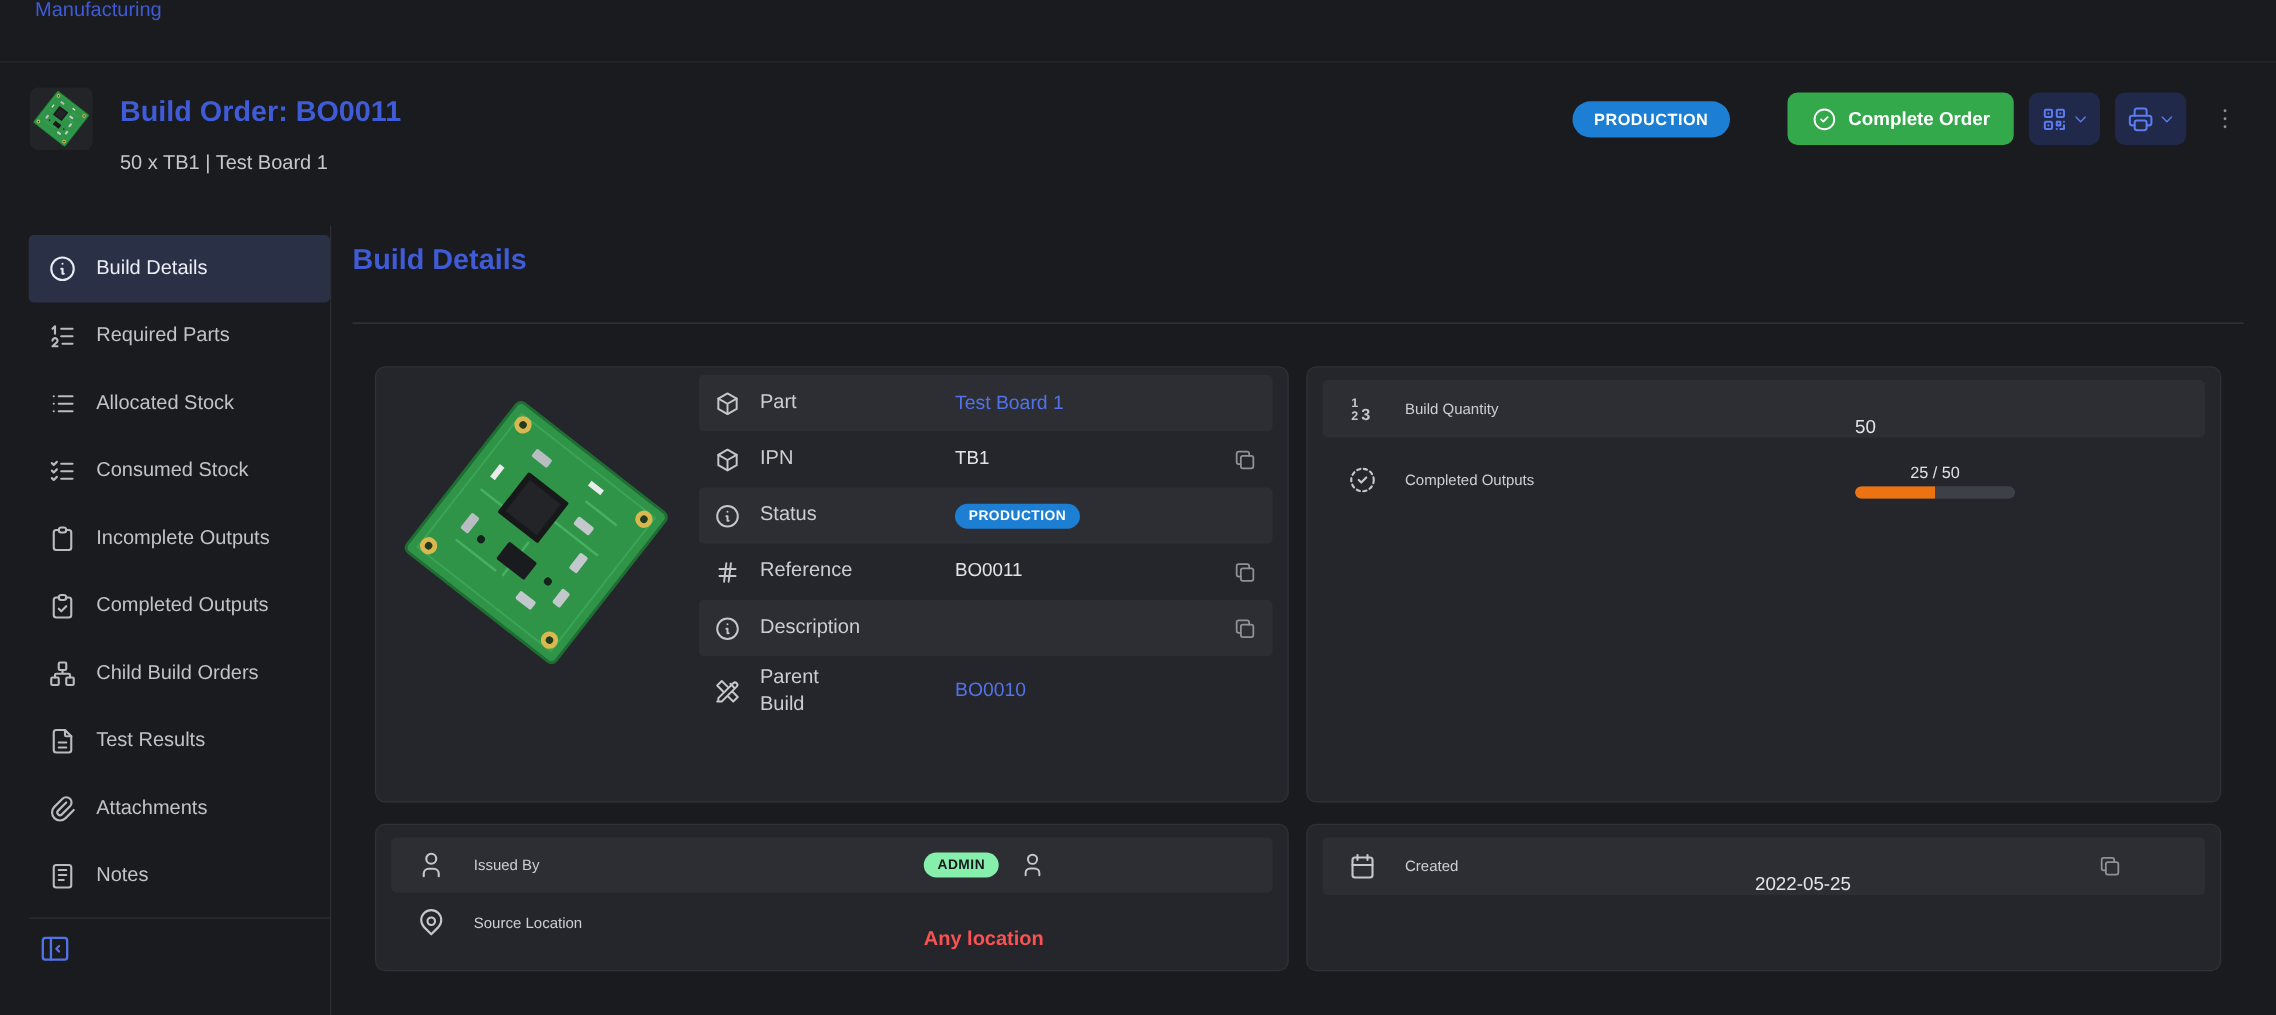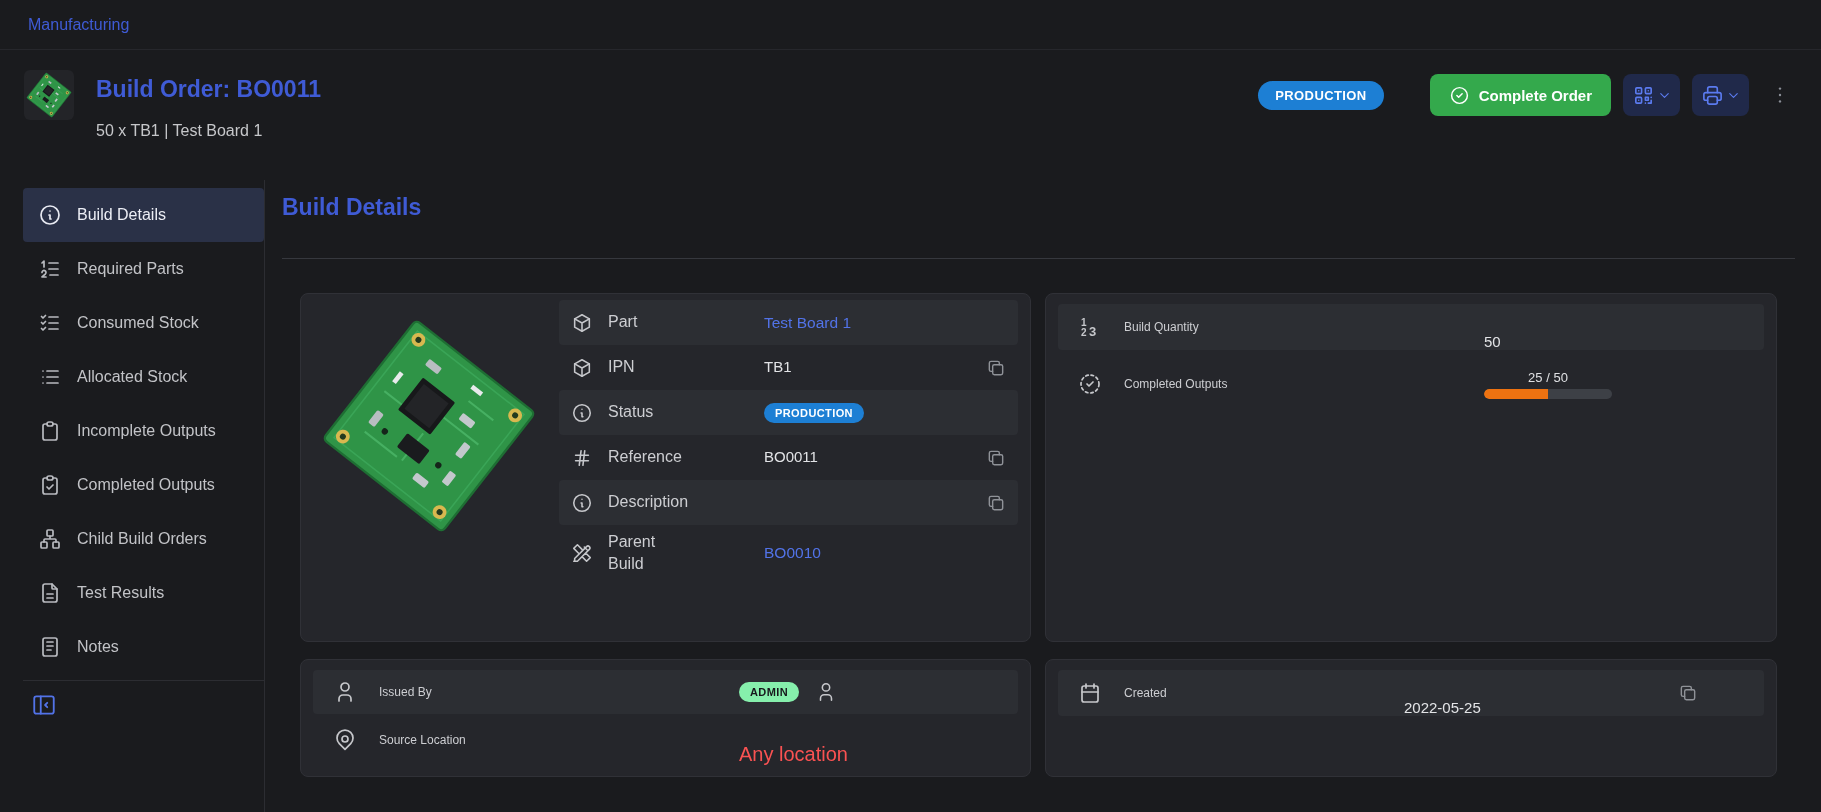--- a/index.html
+++ b/index.html
@@ -7,21 +7,21 @@
   body {
     background:#1a1b1e; color:#c9cacd;
     font-family:"Liberation Sans", sans-serif;
     overflow:hidden;
   }
   a { text-decoration:none; }
   [data-icon] { display:inline-block; }
   [data-icon] svg { width:100%; height:100%; display:block; }
 
   
-  .topbar { height:50px; display:flex; align-items:center; padding:0 28px; border-bottom:1px solid #26272c; }
+  .topbar { height:50px; display:flex; align-items:flex-start; padding:0 28px; border-bottom:1px solid #26272c; }
   .breadcrumb { color:var(--accent-blue,#3f5bd5); font-size:16px; cursor:pointer; }
 
   
   .header { height:130px; display:flex; align-items:flex-start; padding:20px 26px 0 24px; }
   .thumb { width:50px; height:50px; border-radius:6px; background:#232428; overflow:hidden; flex:none; cursor:pointer; }
   .thumb svg { width:50px; height:50px; }
   .titles { margin-left:22px; }
   .title { color:var(--accent-blue,#3f5bd5); font-size:23px; font-weight:bold; line-height:27px; margin-top:6px; }
   .subtitle { margin-top:19px; font-size:16px; color:#c6c7ca; }
   .header-right { margin-left:auto; display:flex; align-items:center; margin-top:4px; }
@@ -96,21 +96,21 @@
 
   .progress-row { margin-top:8px; min-height:52px; }
   .progress-wrap { width:128px; display:flex; flex-direction:column; align-items:center; }
   .progress-text { font-size:13px; color:#dfe0e3; margin-bottom:4px; }
   .progress-bar { width:128px; height:10px; border-radius:5px; background:#3d4046; overflow:hidden; }
   .progress-fill { height:100%; background:var(--progress-orange,#ed7211); border-radius:5px 0 0 5px; }
 
   .owner-badge { background:#86efac; color:#17181c; font-size:11px; font-weight:bold; letter-spacing:.4px;
                  padding:4px 11px; border-radius:11px; }
   .owner-icon { width:22px; height:22px; color:#c6c7cb; margin-left:16px; }
-  .loc-red { color:var(--danger-red,#fa5252); font-size:20px; }
+  .loc-red { color:var(--danger-red,#fa5252); font-size:16px;font-weight:bold; }
   .created-copy { margin-right:56px; }
 </style>
 </head>
 <body>
 
 <svg width="0" height="0" style="position:absolute" aria-hidden="true">
   <defs>
     <g id="pcb-art">
       <rect x="2" y="2" width="96" height="96" rx="3" fill="#2f9447" stroke="#1e6e33" stroke-width="1.5"></rect>
       <rect x="7" y="7" width="86" height="86" fill="none" stroke="#3aa557" stroke-width="1"></rect>
@@ -222,34 +222,34 @@
         </div>
         <div class="nav-item">
           <span class="nav-icon" data-icon="list-numbers">
             <svg viewBox="0 0 24 24" fill="none" stroke="currentColor" stroke-width="1.7" stroke-linecap="round" stroke-linejoin="round">
               <path d="M11 6h9M11 12h9M12 18h8M6 10V4L4 6M4 15.5a2 2 0 1 1 3.5 1.3L4 20h4"></path>
             </svg>
           </span>
           <span class="nav-label">Required Parts</span>
         </div>
         <div class="nav-item">
+          <span class="nav-icon" data-icon="list">
+            <svg viewBox="0 0 24 24" fill="none" stroke="currentColor" stroke-width="1.7" stroke-linecap="round" stroke-linejoin="round">
+              <path d="M9 6h11M9 12h11M9 18h11M5 6v.01M5 12v.01M5 18v.01"></path>
+            </svg>
+          </span>
+          <span class="nav-label">Allocated Stock</span>
+        </div>
+        <div class="nav-item">
           <span class="nav-icon" data-icon="list-check">
             <svg viewBox="0 0 24 24" fill="none" stroke="currentColor" stroke-width="1.7" stroke-linecap="round" stroke-linejoin="round">
               <path d="M3.5 5.5L5 7l2.5-2.5M3.5 11.5L5 13l2.5-2.5M3.5 17.5L5 19l2.5-2.5M11 6h9M11 12h9M11 18h9"></path>
             </svg>
           </span>
           <span class="nav-label">Consumed Stock</span>
-        </div>
-        <div class="nav-item">
-          <span class="nav-icon" data-icon="list">
-            <svg viewBox="0 0 24 24" fill="none" stroke="currentColor" stroke-width="1.7" stroke-linecap="round" stroke-linejoin="round">
-              <path d="M9 6h11M9 12h11M9 18h11M5 6v.01M5 12v.01M5 18v.01"></path>
-            </svg>
-          </span>
-          <span class="nav-label">Allocated Stock</span>
         </div>
         <div class="nav-item">
           <span class="nav-icon" data-icon="clipboard">
             <svg viewBox="0 0 24 24" fill="none" stroke="currentColor" stroke-width="1.7" stroke-linecap="round" stroke-linejoin="round">
               <path d="M9 5H7a2 2 0 0 0-2 2v12a2 2 0 0 0 2 2h10a2 2 0 0 0 2-2V7a2 2 0 0 0-2-2h-2"></path>
               <rect x="9" y="3" width="6" height="4" rx="2"></rect>
             </svg>
           </span>
           <span class="nav-label">Incomplete Outputs</span>
         </div>
@@ -276,20 +276,28 @@
         </div>
         <div class="nav-item">
           <span class="nav-icon" data-icon="file-text">
             <svg viewBox="0 0 24 24" fill="none" stroke="currentColor" stroke-width="1.7" stroke-linecap="round" stroke-linejoin="round">
               <path d="M14 3v4a1 1 0 0 0 1 1h4"></path>
               <path d="M17 21H7a2 2 0 0 1-2-2V5a2 2 0 0 1 2-2h7l5 5v11a2 2 0 0 1-2 2z"></path>
               <path d="M9 13h6M9 17h6"></path>
             </svg>
           </span>
           <span class="nav-label">Test Results</span>
+        </div>
+        <div class="nav-item">
+          <span class="nav-icon" data-icon="paperclip">
+            <svg viewBox="0 0 24 24" fill="none" stroke="currentColor" stroke-width="1.7" stroke-linecap="round" stroke-linejoin="round">
+              <path d="M15 7l-6.5 6.5a2.12 2.12 0 0 0 3 3L18 10a4.24 4.24 0 0 0-6-6L5.5 10.5a6.36 6.36 0 0 0 9 9L21 13"></path>
+            </svg>
+          </span>
+          <span class="nav-label">Attachments</span>
         </div>
         <div class="nav-item">
           <span class="nav-icon" data-icon="notes">
             <svg viewBox="0 0 24 24" fill="none" stroke="currentColor" stroke-width="1.7" stroke-linecap="round" stroke-linejoin="round">
               <rect x="5" y="3" width="14" height="18" rx="2"></rect>
               <path d="M9 7h6M9 11h6M9 15h4"></path>
             </svg>
           </span>
           <span class="nav-label">Notes</span>
         </div>

